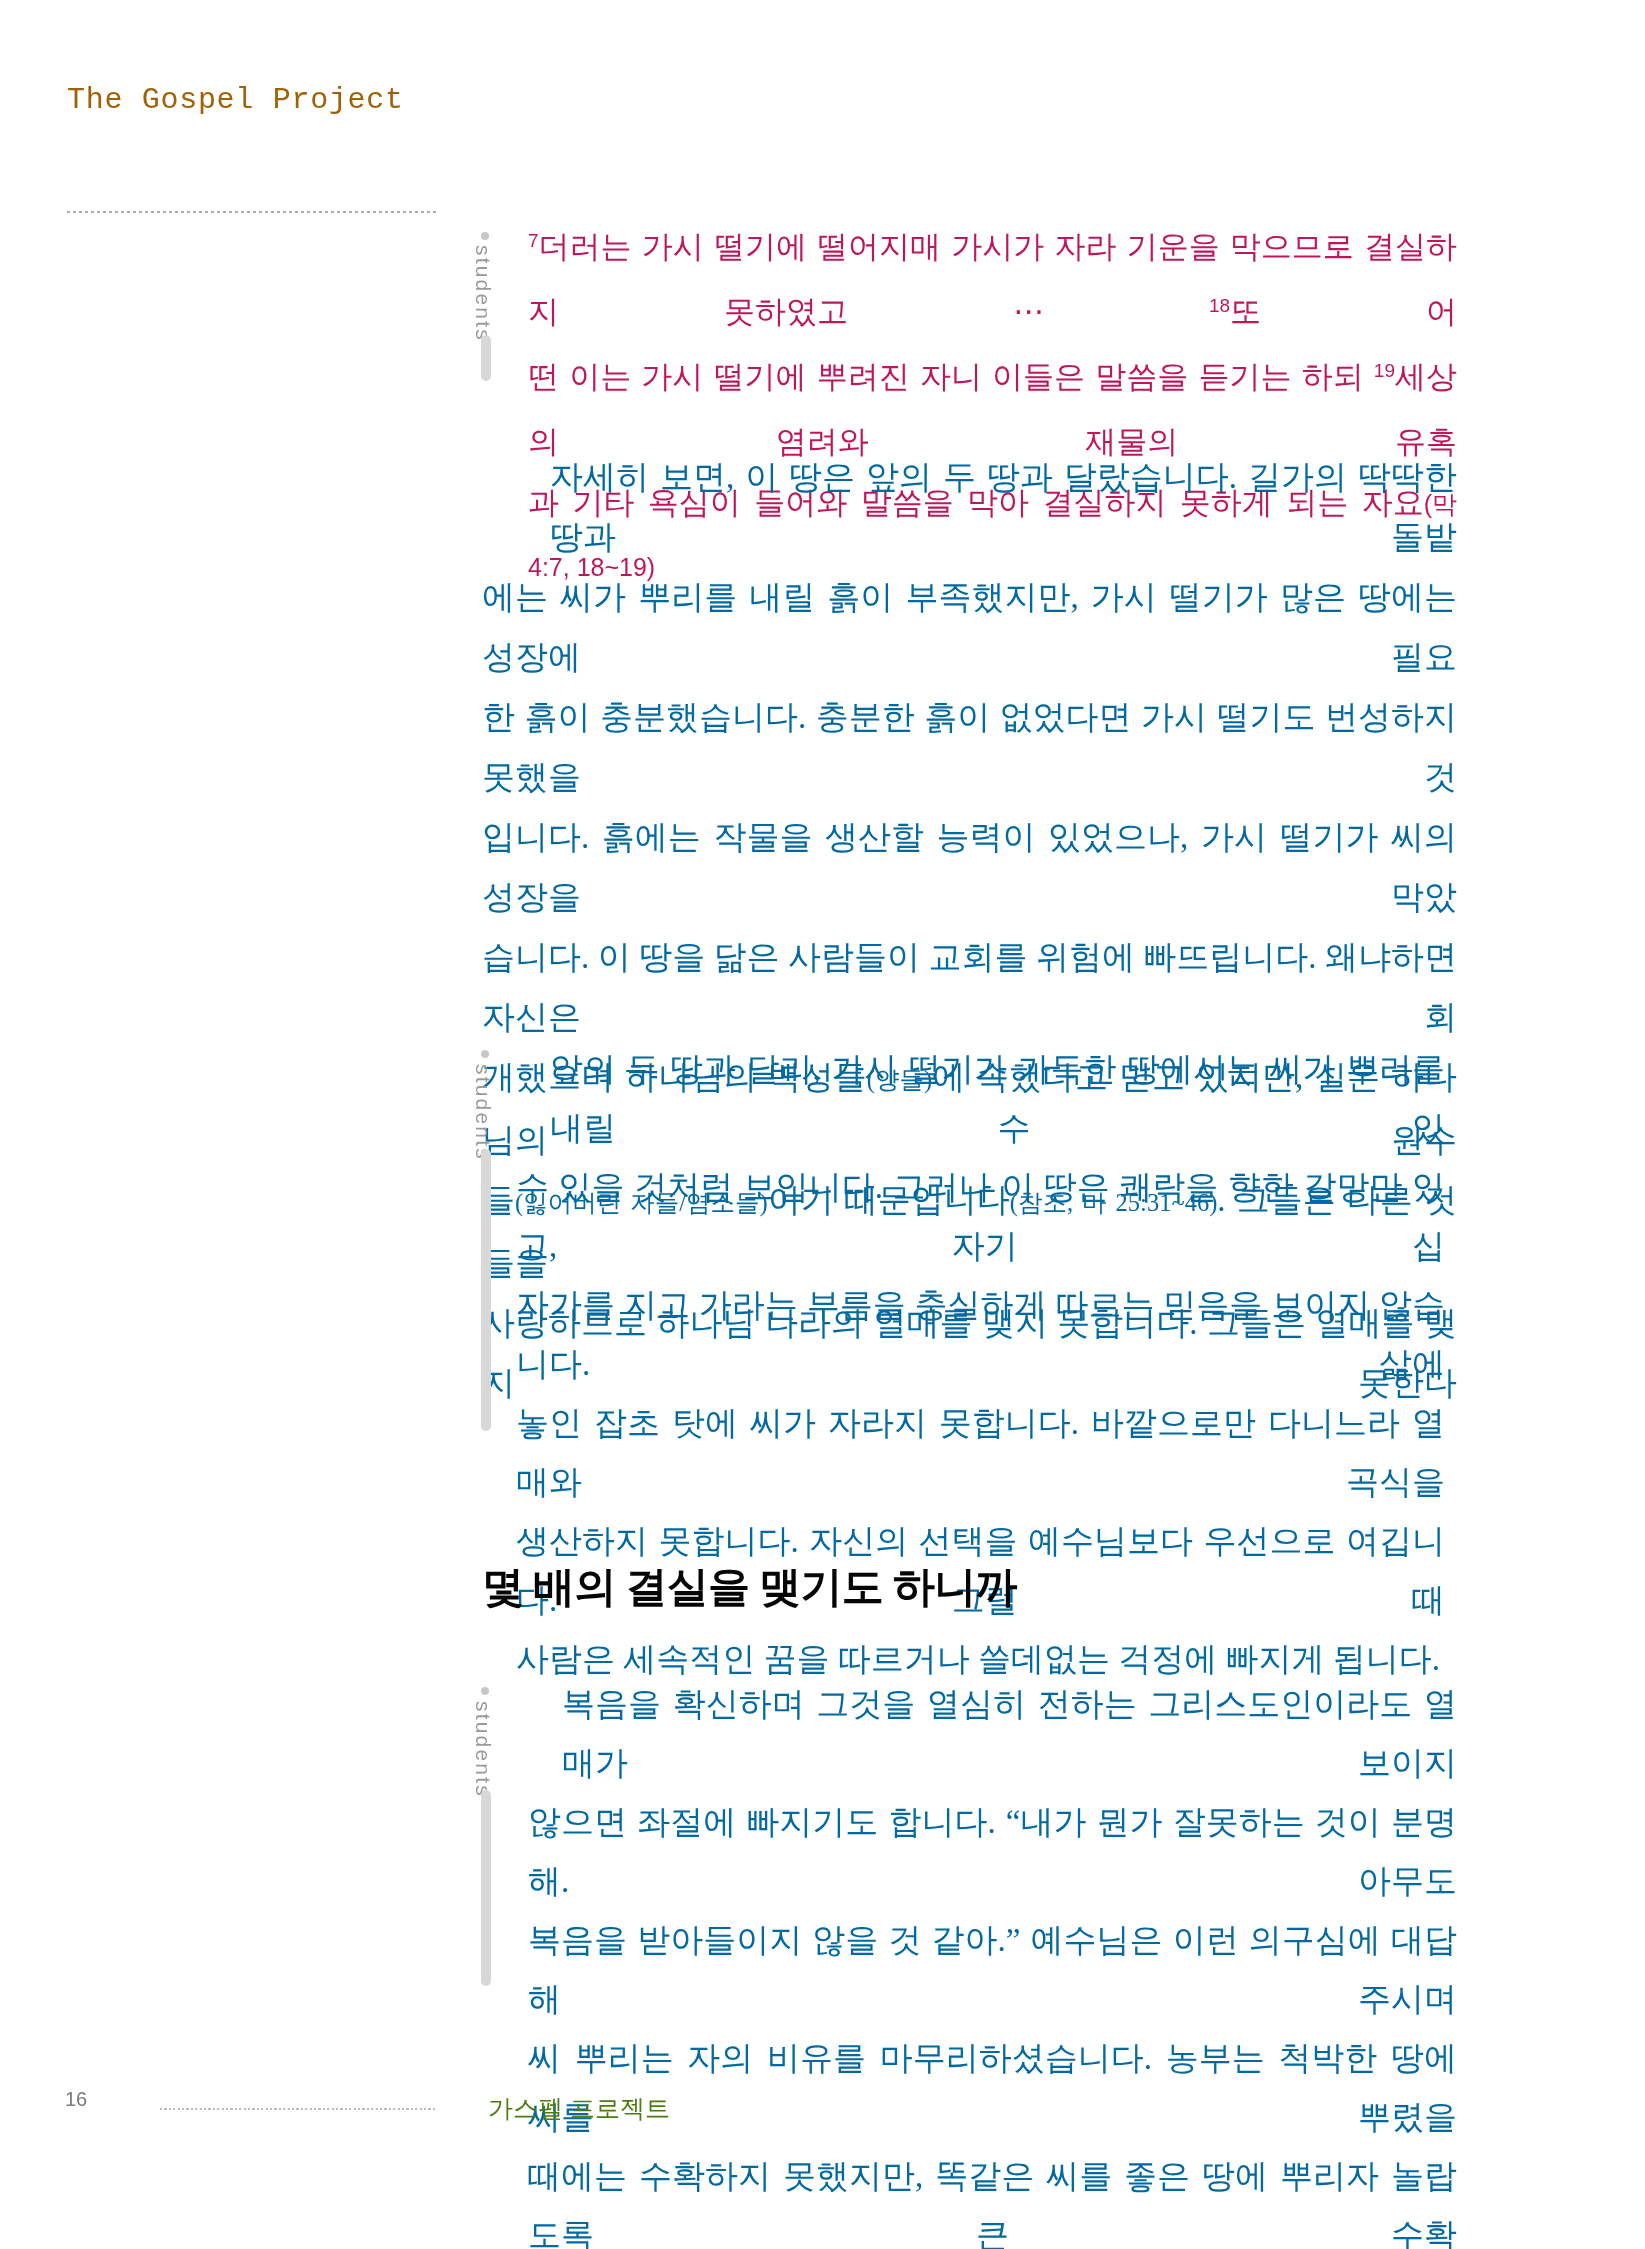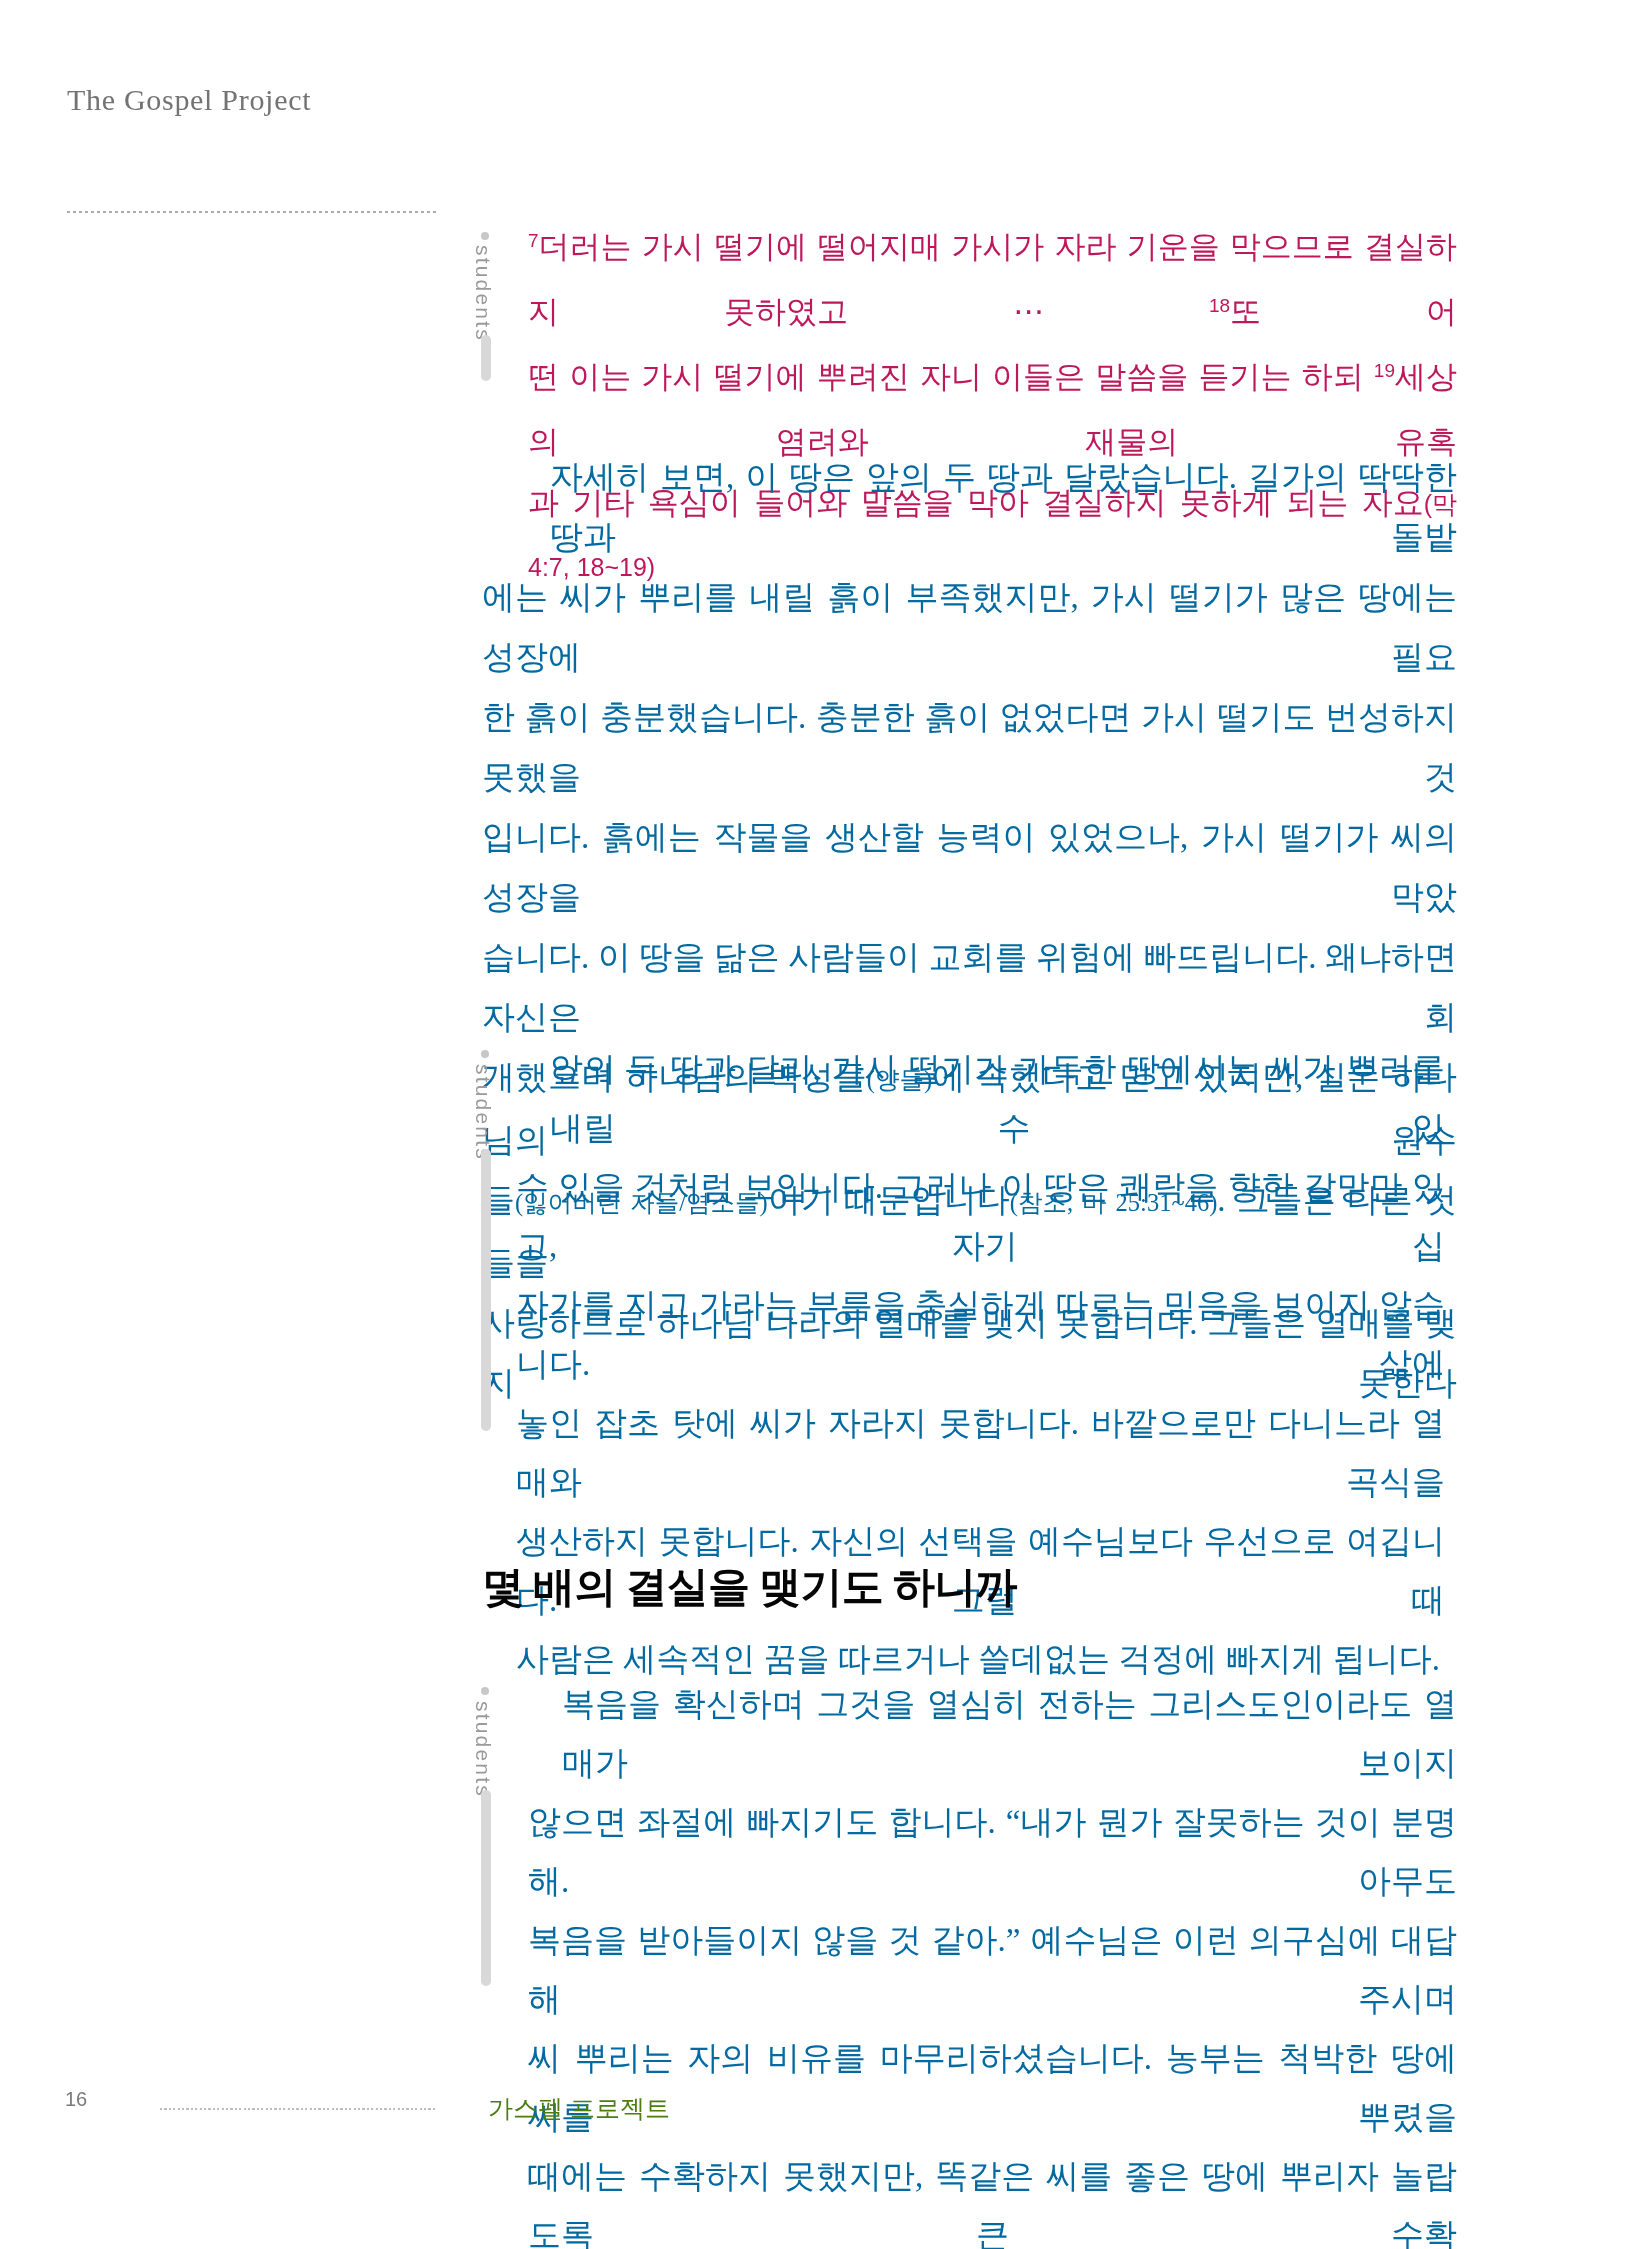--- a/index.html
+++ b/index.html
@@ -1,22 +1,22 @@
 <!DOCTYPE html>
 <html style="font-size:12px"><head>
 <meta charset="utf-8">
 <style>
   html,body{margin:0;padding:0;background:#ffffff;}
   .page{position:relative;width:1646px;height:2250px;background:#ffffff;overflow:hidden;
         font-family:"Liberation Serif","DejaVu Serif",serif;color:#2f2f2f;}
   .abs{position:absolute;}
 
   
-  .hdr-title{left:67px;top:83px;font-family:Liberation Serif, serif;
-             font-weight:300;font-size:30px;letter-spacing:0.7px;color:#737373;}
+  .hdr-title{left:67px;top:83px;font-family:Liberation Mono, monospace;
+             font-weight:300;font-size:30px;letter-spacing:0.7px;color:#a16207;}
   .hdr-rule{left:67px;top:211px;width:371px;height:1.5px;
             background:repeating-linear-gradient(to right,#ababab 0 3px,transparent 3px 6px);}
 
   
   .marker-dot{width:8.2px;height:8.2px;border-radius:50%;background:#c7c7c7;left:481px;}
   .marker-label{left:474px;width:19px;writing-mode:vertical-rl;text-orientation:sideways;
                 font-family:"Liberation Sans","DejaVu Sans",sans-serif;font-size:21px;
                 letter-spacing:2.2px;color:#9a9a9a;line-height:19px;}
   .marker-bar{left:481px;width:10.4px;border-radius:6px;background:#d8d8d8;}
 

